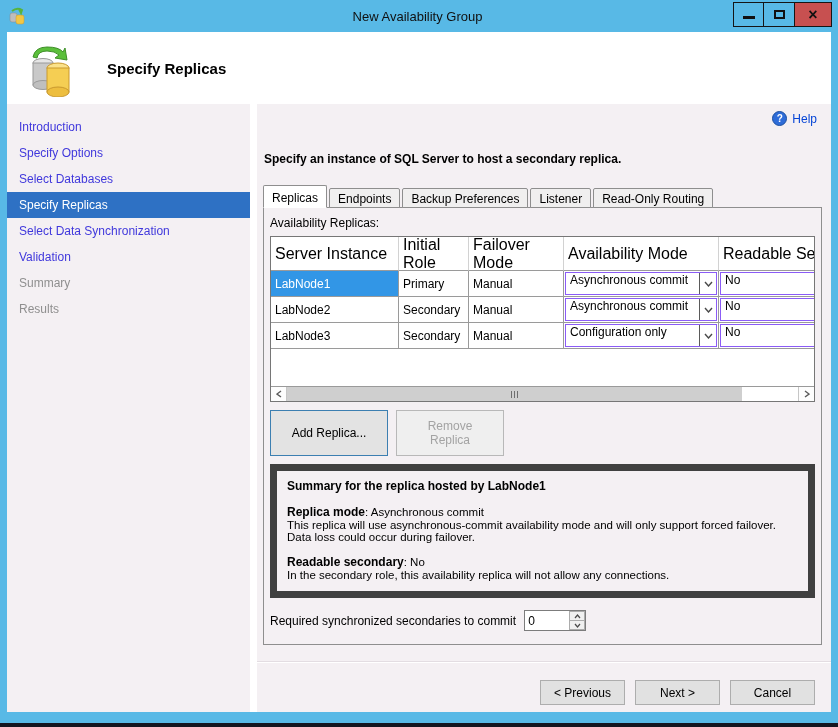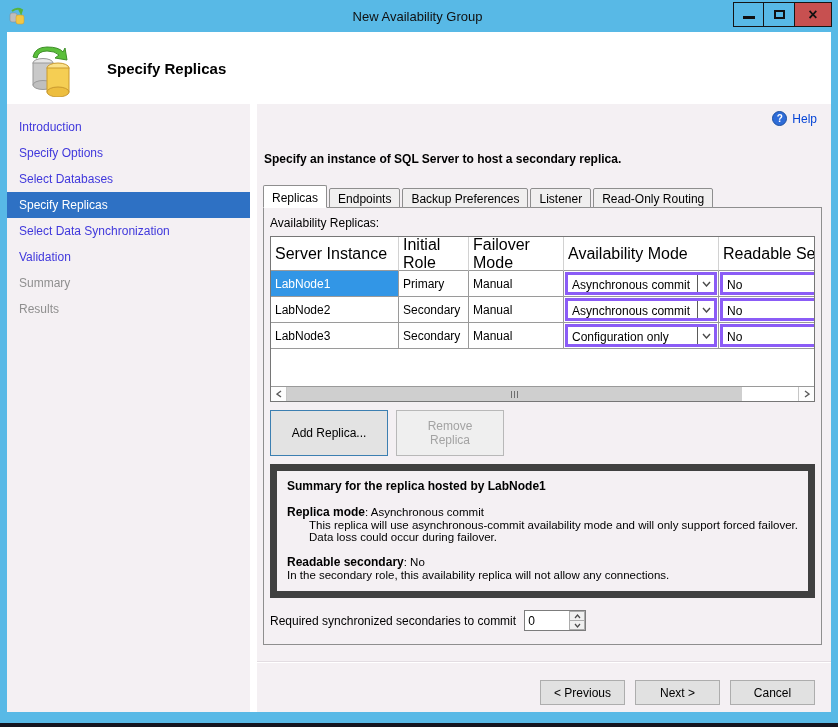--- a/index.html
+++ b/index.html
@@ -46,21 +46,21 @@
   .panel { position:absolute; top:103px; left:6px; width:559px; height:438px; border:1px solid #8E8E8E; background:#F4F0F3; padding:8px 6px; }
   .avail-label { font-size:12px; color:#000; margin-bottom:6px; }
 
   .table-wrap { border:1px solid #767676; background:#FFFFFF; height:166px; overflow:hidden; position:relative; }
   .tbl { width:608px; }
   .tr { display:grid; grid-template-columns:128px 70px 95px 155px 160px; }
   .th { font-size:16px; color:#000; padding:2px 4px; border-right:1px solid #D2D2D2; border-bottom:1px solid #9A9A9A; height:34px; display:flex; align-items:center; }
   .td { font-size:12px; color:#000; border-right:1px solid #9A9A9A; border-bottom:1px solid #9A9A9A; height:26px; display:flex; align-items:center; padding:0 4px; background:#fff; }
   .td.selected { background:#3296E6; color:#FFFFFF; }
   .td.combo-cell { padding:1px; }
-  .combo { flex:1; height:100%; border:3px solid #8b5cf6; background:#fff; display:flex; align-items:flex-end; }
+  .combo { flex:1; height:100%; border:1px solid #8b5cf6; background:#fff; display:flex; align-items:flex-start; }
   .combo .ctext { flex:1; padding-left:4px; font-size:12px; }
   .combo .cbtn { width:17px; height:100%; border-left:1px solid #5A5A5A; display:flex; align-items:center; justify-content:center; }
   .filler { height:36px; background:#fff; }
 
   .hscroll { position:absolute; left:0; right:0; bottom:0; height:15px; border-top:1px solid #9A9A9A; background:#FFFFFF; display:flex; }
   .sbtn { width:16px; height:100%; border-right:1px solid #C6C6C6; display:flex; align-items:center; justify-content:center; background:#FDFDFD; cursor:pointer; }
   .sbtn.right { border-right:none; border-left:1px solid #C6C6C6; }
   .sthumb { width:455px; background:#CFCFCF; display:flex; align-items:center; justify-content:center; cursor:pointer; }
   .strack { flex:1; background:#FFFFFF; }
   .grip { display:flex; }
@@ -68,21 +68,21 @@
 
   .btn-row { margin-top:8px; display:flex; }
   .btn { font-size:12px; height:46px; padding:0 14px; background:#E3E3E3; border:1px solid #ADADAD; cursor:pointer; }
   .btn.add { border:1px solid #3C7FB1; width:118px; }
   .btn.remove { margin-left:8px; width:108px; color:#A3A3A3; background:#EFEFEF; border-color:#B8B8B8; cursor:default; }
 
   .summary { margin-top:8px; border:7px solid #404040; height:134px; padding:8px 10px; font-size:11.5px; color:#000; overflow:hidden; }
   .summary .s-title { font-weight:bold; font-size:12px; margin-bottom:12px; }
   .summary .s-row { margin-top:0; }
   .summary b { font-size:12px; }
-  .summary .desc { margin-bottom:12px;margin-left:22px; }
+  .summary .desc { margin-bottom:12px; }
 
   .spin-row { margin-top:12px; display:flex; align-items:center; font-size:12px; }
   .spinbox { margin-left:8px; width:62px; height:21px; border:1px solid #7C7C7C; background:#fff; display:flex; }
   .spinbox input { flex:1; width:40px; border:none; outline:none; font-size:12px; font-family:"Liberation Sans",sans-serif; padding-left:3px; }
   .spincol { width:16px; display:flex; flex-direction:column; }
   .spincol .sp { flex:1; border:1px solid #ACACAC; background:#F0F0F0; display:flex; align-items:center; justify-content:center; cursor:pointer; }
   .spincol .sp + .sp { border-top:none; }
 
   .footer-divider { position:absolute; left:0; right:0; top:557px; border-top:1px solid #E3DDE2; background:#FFFFFF; height:2px; }
   .footer-btns { position:absolute; top:576px; right:16px; display:flex; }

